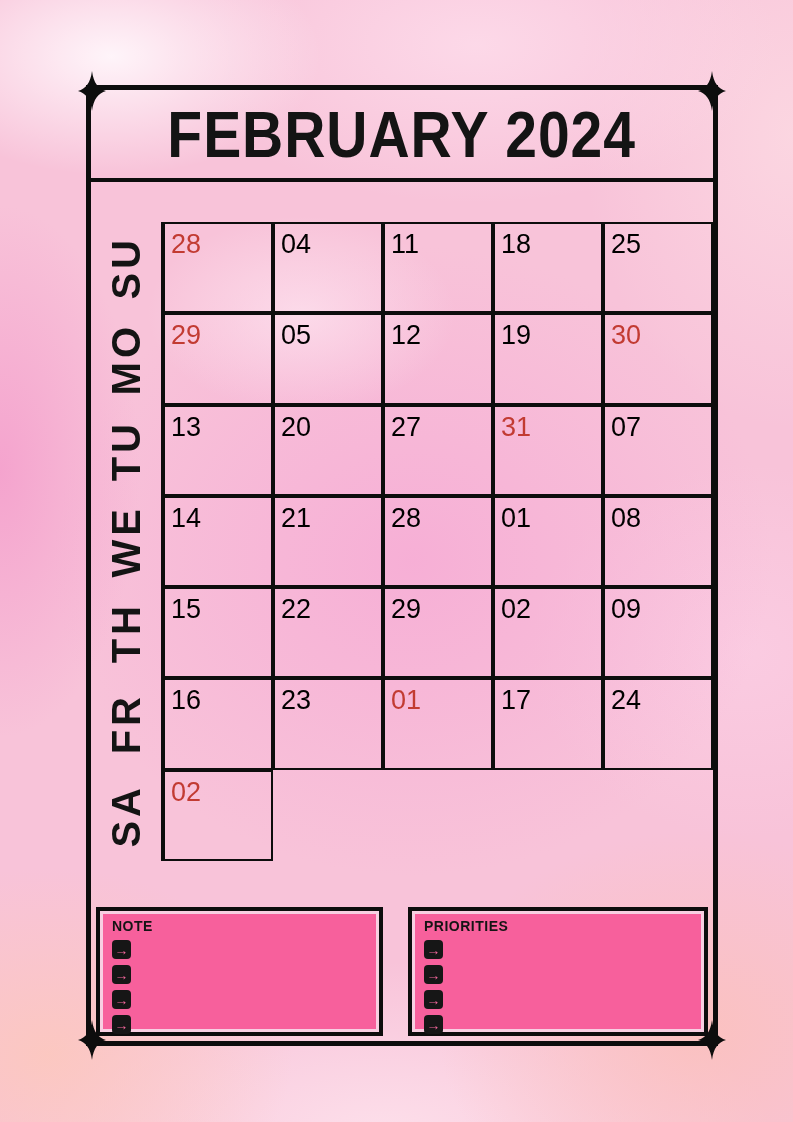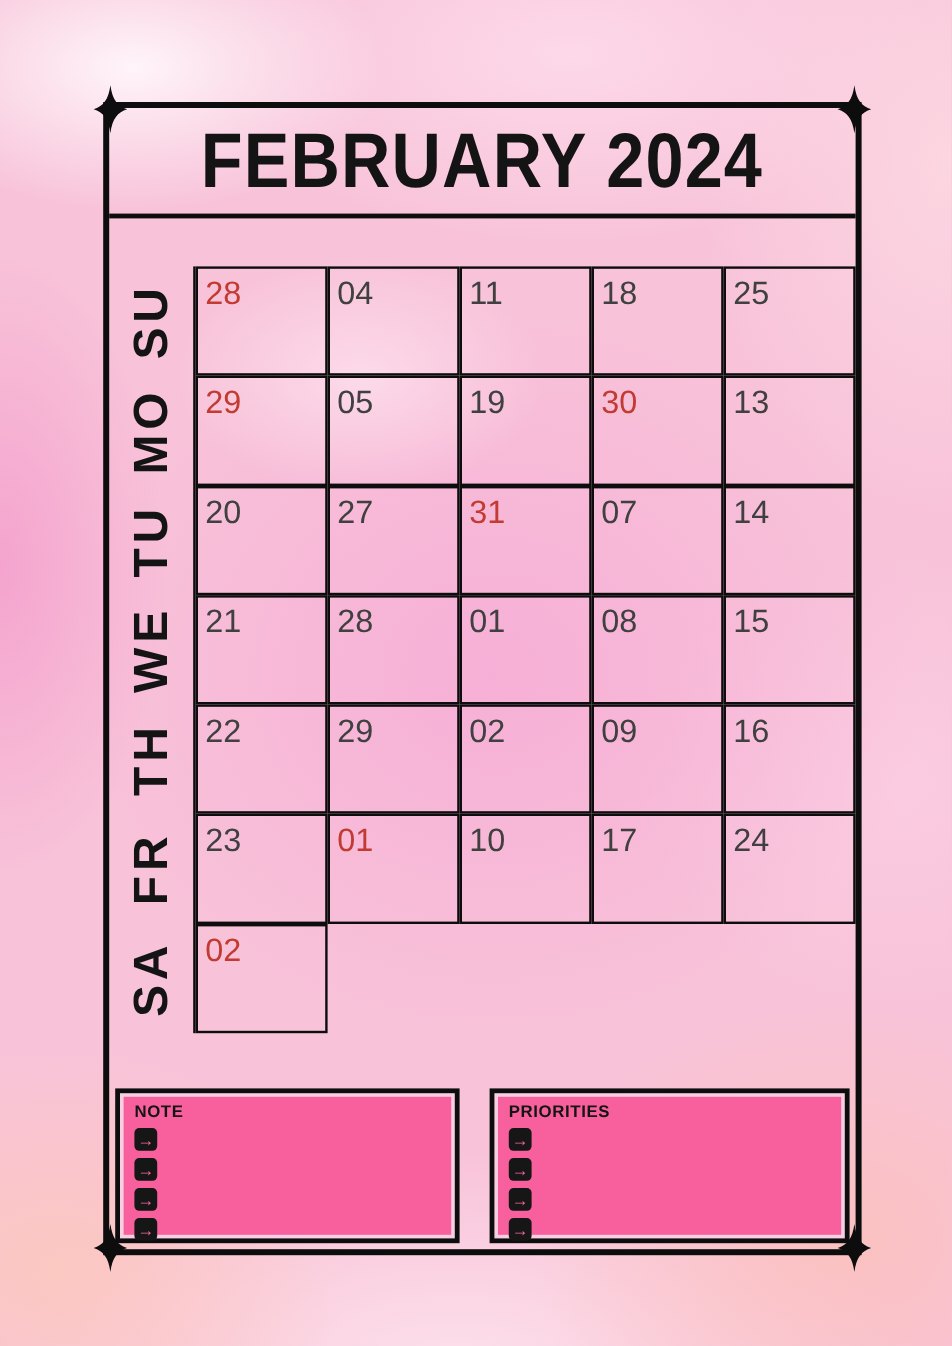--- a/index.html
+++ b/index.html
@@ -32,21 +32,21 @@
 
   .title-bar { height:92px; border-bottom:4px solid #0d0d0d; display:flex; align-items:center; justify-content:center; }
   .title-text { font-size:62px; font-weight:700; color:#141414; letter-spacing:1px; white-space:nowrap; transform:scale(.92,1.04); }
 
   .cal { flex:1; display:flex; min-height:0; }
   .dow-col { width:72px; display:flex; flex-direction:column; border-right:2px solid #0d0d0d; }
   .dow-cell { flex:1; display:flex; align-items:center; justify-content:center; }
   .dow-label { writing-mode:vertical-rl; transform:rotate(180deg); font-size:40px; font-weight:700; color:#141414; letter-spacing:4px; }
 
   .dates { flex:1; display:grid; grid-template-columns:repeat(5,1fr); grid-template-rows:repeat(7,1fr); }
-  .cell { border:2px solid #0d0d0d; padding:5px 6px; font-size:27px; color:#404040; }
+  .cell { border:2px solid #0d0d0d; padding:5px 6px; font-size:27px; color:#000000; }
   .cell.out { color:#c23b32; }
 
   .bottom { height:140px; padding:6px 5px 5px 5px; display:flex; gap:6px; }
   .panel { border:4px solid #0d0d0d; background:#f8cfe2; padding:3px; display:flex; }
   .panel.note { width:287px; }
   .panel.priorities { flex:1;margin-left:19px; }
   .panel-fill { flex:1; background:#f7609c; padding:4px 10px 4px 9px; display:flex; flex-direction:column; }
   .panel-title { font-size:14px; font-weight:700; color:#141414; letter-spacing:.5px; }
   .bullet { width:19px; height:19px; background:#161616; border-radius:4px; color:#f4679d; display:flex; align-items:center; justify-content:center; font-size:14px; font-weight:700; margin-top:6px; flex:0 0 auto; }
 </style>
@@ -98,20 +98,21 @@
 
     <div class="dates">
       <div class="cell out">28</div>
       <div class="cell">04</div>
       <div class="cell">11</div>
       <div class="cell">18</div>
       <div class="cell">25</div>
 
       <div class="cell out">29</div>
       <div class="cell">05</div>
+      <div class="cell">12</div>
       <div class="cell">19</div>
 
       <div class="cell out">30</div>
       <div class="cell">13</div>
       <div class="cell">20</div>
       <div class="cell">27</div>
 
       <div class="cell out">31</div>
       <div class="cell">07</div>
       <div class="cell">14</div>
@@ -123,21 +124,20 @@
       <div class="cell">15</div>
       <div class="cell">22</div>
       <div class="cell">29</div>
 
       <div class="cell">02</div>
       <div class="cell">09</div>
       <div class="cell">16</div>
       <div class="cell">23</div>
       <div class="cell out">01</div>
 
-      <div class="cell">10</div>
       <div class="cell">17</div>
       <div class="cell">24</div>
       <div class="cell out">02</div>
     </div>
   </div>
 
   <div class="bottom">
     <div class="panel note">
       <div class="panel-fill">
         <div class="panel-title">NOTE</div>

